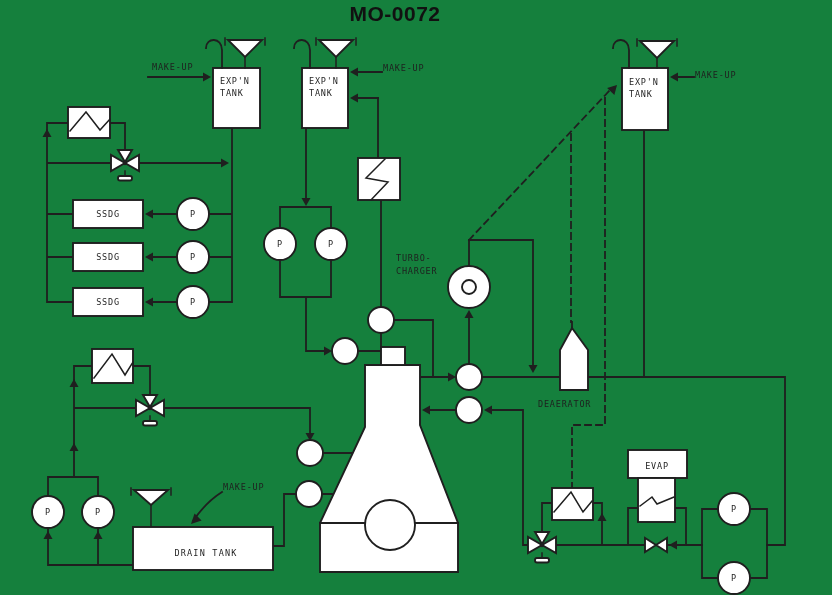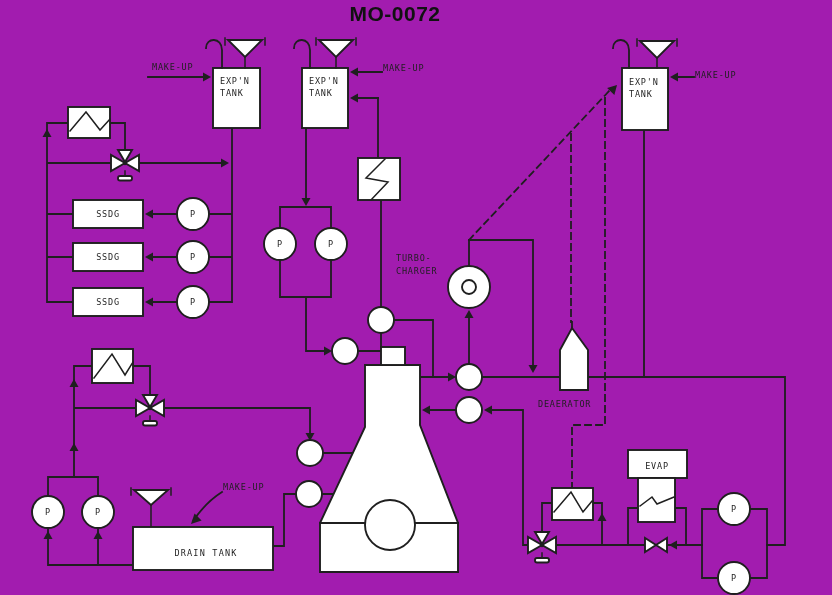--- a/index.html
+++ b/index.html
@@ -1,17 +1,17 @@
 <!DOCTYPE html>
 <html style="--ink: #1f1f1f;"><head>
 <meta charset="utf-8">
 <style>
   :root { --ink:#1f1f1f; }
   html,body { margin:0; padding:0; background:#ffffff; }
-  .canvas { position:relative; width:832px; height:595px; background:#a21caf; overflow:hidden; }
+  .canvas { position:relative; width:832px; height:595px; background:#15803d; overflow:hidden; }
   svg { position:absolute; left:0; top:0; }
   .pipe   { stroke:var(--ink); stroke-width:1.8; fill:none; stroke-linecap:square; }
   .thin   { stroke-width:1.5; }
   .dashed { stroke-dasharray:6 5; }
   .comp   { fill:#ffffff; stroke:var(--ink); stroke-width:1.9; }
   .arrow  { fill:var(--ink); stroke:none; }
   .dot    { fill:var(--ink); stroke:none; }
   .lbl    { font-family:"DejaVu Sans Mono", monospace; font-size:8.5px; letter-spacing:0.8px;
             fill:var(--ink); }
   .lblw   { letter-spacing:1.2px; }

